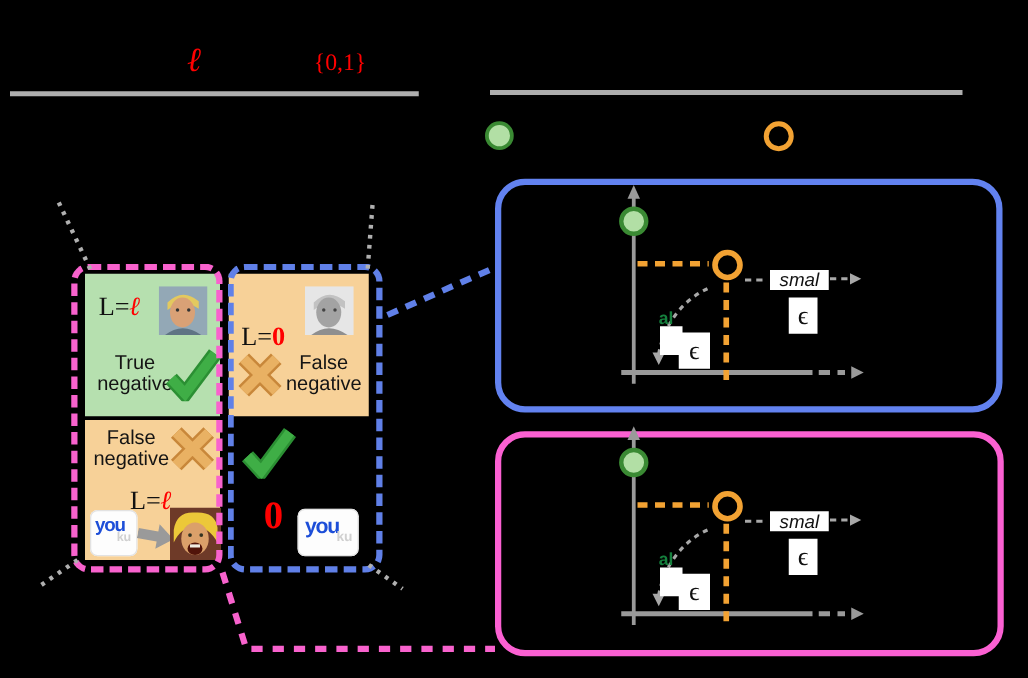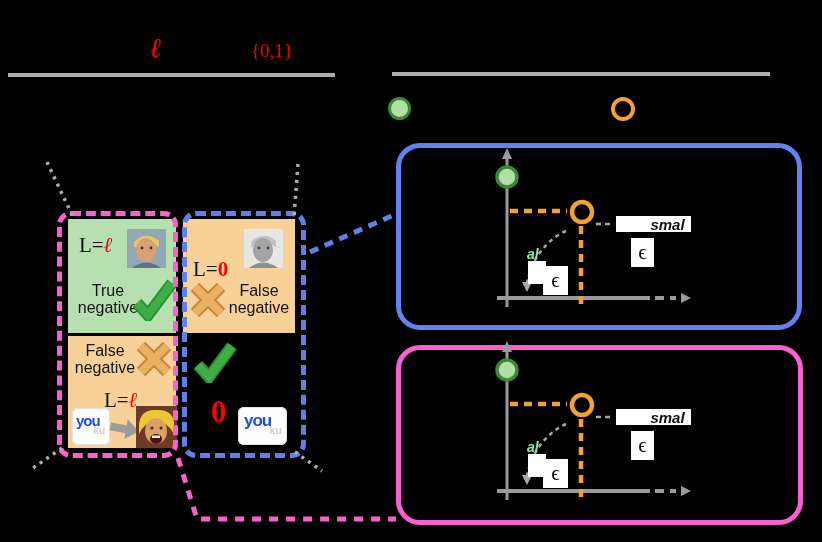--- a/index.html
+++ b/index.html
@@ -17,23 +17,23 @@
   .youku{position:absolute;background:#fdfdfd;border-radius:6px;box-shadow:0 0 0 1px #e2e2e2 inset;}
   .youku .y1{position:absolute;left:4px;top:4px;font-weight:bold;font-size:15px;color:#1d4ed8;letter-spacing:-1px;}
   .youku .y2{position:absolute;right:5px;top:17px;font-weight:bold;font-size:10px;color:#d0d0d0;}
   .region{position:absolute;border-radius:14px;}
   .region.pink{border:5px dashed #f862cd;}
   .region.blue{border:5px dashed #6080e8;}
   .bigbox{position:absolute;border-radius:24px;background:transparent;}
   .bigbox.blue{border:5px solid #6282f0;}
   .bigbox.pink{border:5px solid #fb60d2;}
   .whitebox{position:absolute;background:#fff;color:#111;display:flex;align-items:center;justify-content:center;}
-  .smal{font-style:italic;font-size:15px;font-weight:bold;overflow:hidden;white-space:nowrap;padding-left:28px;}
+  .smal{font-style:italic;font-size:15px;font-weight:normal;overflow:hidden;white-space:nowrap;}
   .eps{font-family:"Liberation Serif",serif;font-size:21px;}
-  .frag{position:absolute;color:#86efac;font-style:italic;font-size:14px;font-weight:bold;}
+  .frag{position:absolute;color:#15803d;font-size:14px;font-weight:bold;}
   .redzero{position:absolute;color:#f00;font-family:"Liberation Serif",serif;font-weight:bold;}
   svg{display:block;}
 </style>
 </head>
 <body>
 
 <div class="stage">
 
   <div class="abs serif" style="left:150px;top:33px;font-size:27px;font-weight:bold;font-style:italic;color:#f00;">ℓ</div>
   <div class="abs serif" style="left:251px;top:40px;font-size:19px;font-weight:normal;color:#f00;">{0,1}</div>

